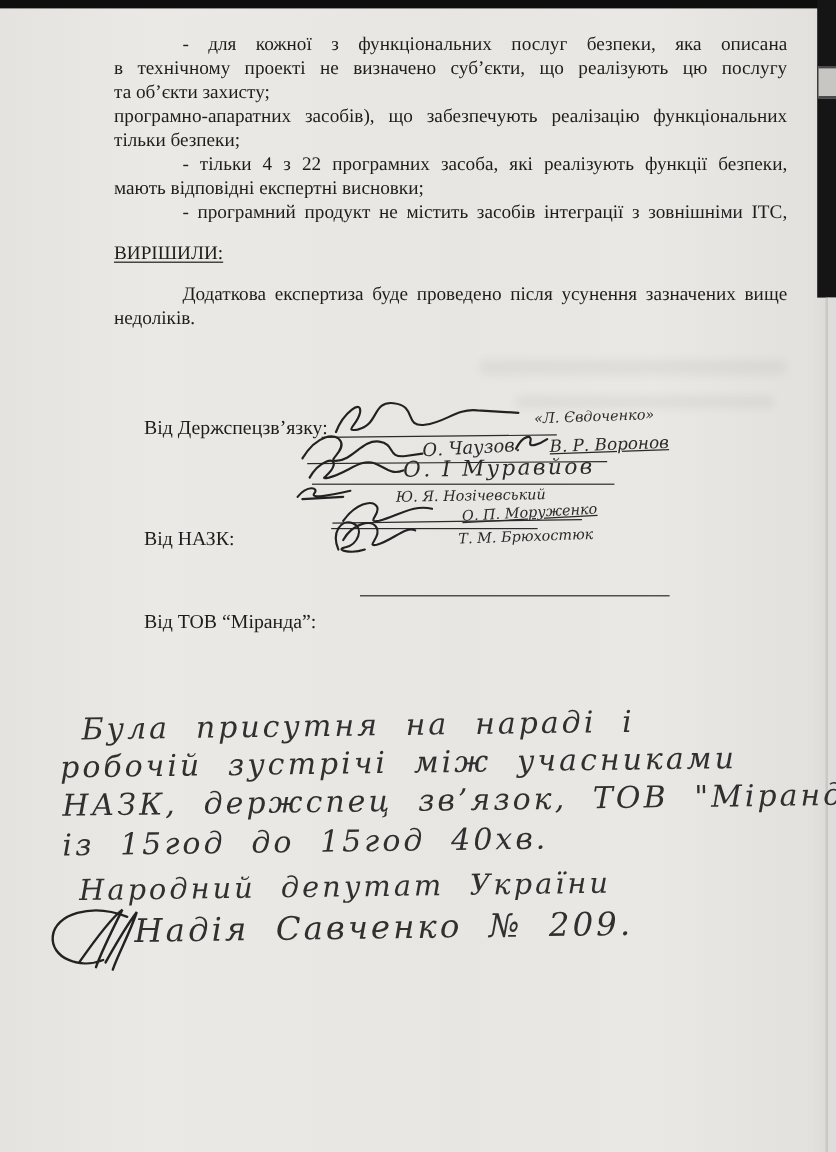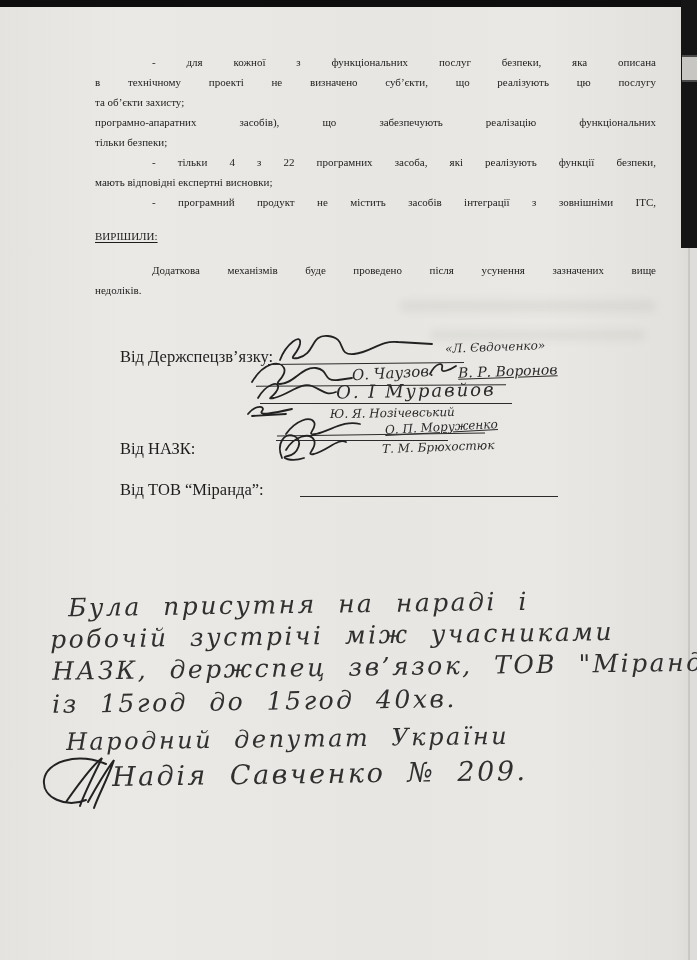--- a/index.html
+++ b/index.html
@@ -10,21 +10,21 @@
   }
   .abs{position:absolute;}
   
   .edge-top{left:0;top:0;width:697px;height:7px;background:#0e0e0e;}
   .edge-right{left:681px;top:0;width:16px;height:248px;background:#151515;}
   .edge-notch{left:682px;top:55px;width:15px;height:23px;background:#c7c6c2;border-top:2px solid #4a4a4a;border-bottom:2px solid #4a4a4a;}
   .page-crease{left:688px;top:248px;width:2px;height:712px;background:#c9c8c4;}
   .page-shade{left:690px;top:248px;width:7px;height:712px;background:#dedddb;}
   .ghost{background:#5a5a52;filter:blur(4px);opacity:.08;border-radius:4px;}
   
-  .tb{left:95px;top:28px;width:561px;font-size:11px;line-height:20px;color:#1d1d1d;margin-top:24px;}
+  .tb{left:95px;top:28px;width:561px;font-size:16px;line-height:20px;color:#1d1d1d;}
   .ln{display:block;text-align:justify;}
   .jl{text-align-last:justify;}
   .ind{padding-left:57px;}
   .mt{margin-top:14px;}
   .decided{margin-top:14px;}
   .u{text-decoration:underline;text-underline-offset:2px;}
   .siglabel{font-size:16.5px;color:#1d1d1d;text-underline-offset:3px;white-space:nowrap;}
   .sigline{border-top:1.6px solid #2b2b2b;height:0;}
   .sname{font-family:"DejaVu Serif",serif;font-style:italic;color:#2a2a2a;white-space:nowrap;}
   .scr{stroke:#222;fill:none;stroke-width:1.8;stroke-linecap:round;}
@@ -48,27 +48,27 @@
   <div class="abs tb">
     <div class="ln jl ind">- для кожної з функціональних послуг безпеки, яка описана</div>
     <div class="ln jl">в технічному проекті не визначено суб’єкти, що реалізують цю послугу</div>
     <div class="ln">та об’єкти захисту;</div>
     <div class="ln jl">програмно-апаратних засобів), що забезпечують реалізацію функціональних</div>
     <div class="ln">тільки безпеки;</div>
     <div class="ln jl ind">- тільки 4 з 22 програмних засоба, які реалізують функції безпеки,</div>
     <div class="ln">мають відповідні експертні висновки;</div>
     <div class="ln jl ind">- програмний продукт не містить засобів інтеграції з зовнішніми ІТС,</div>
     <div class="decided"><span class="u">ВИРІШИЛИ:</span></div>
-    <div class="ln jl ind mt">Додаткова механізмів буде проведено після усунення зазначених вище</div>
+    <div class="ln jl ind mt">Додаткова експертиза буде проведено після усунення зазначених вище</div>
     <div class="ln">недоліків.</div>
   </div>
 
   <div class="abs siglabel" style="left:120px;top:347px">Від Держспецзв’язку:</div>
   <div class="abs siglabel" style="left:120px;top:439px">Від НАЗК:</div>
-  <div class="abs siglabel" style="left:120px;top:480px">Від ТОВ “Міранда”:</div>
+  <div class="abs siglabel" style="left:120px;top:508px">Від ТОВ “Міранда”:</div>
 
   <div class="abs sigline" style="left:268px;top:363px;width:196px;transform:rotate(-0.6deg)"></div>
   <div class="abs sigline" style="left:256px;top:385px;width:250px;transform:rotate(-0.4deg)"></div>
   <div class="abs sigline" style="left:260px;top:403px;width:252px"></div>
   <div class="abs sigline" style="left:277px;top:434px;width:208px;transform:rotate(-0.8deg)"></div>
   <div class="abs sigline" style="left:276px;top:440px;width:172px"></div>
   <div class="abs sigline" style="left:300px;top:496px;width:258px"></div>
 
   <svg class="abs" style="left:276px;top:330px" width="162" height="36" viewBox="0 0 162 36">
     <path class="scr" d="M4,30 C10,14 26,2 24,14 C22,24 10,30 22,28 C40,24 34,4 52,6 C72,8 60,26 78,24 C96,22 104,10 122,12 L156,14"></path>

